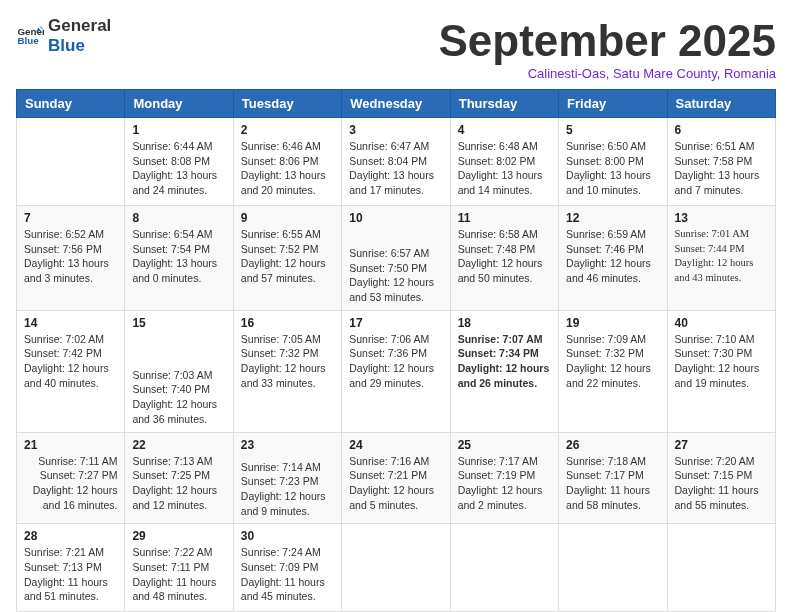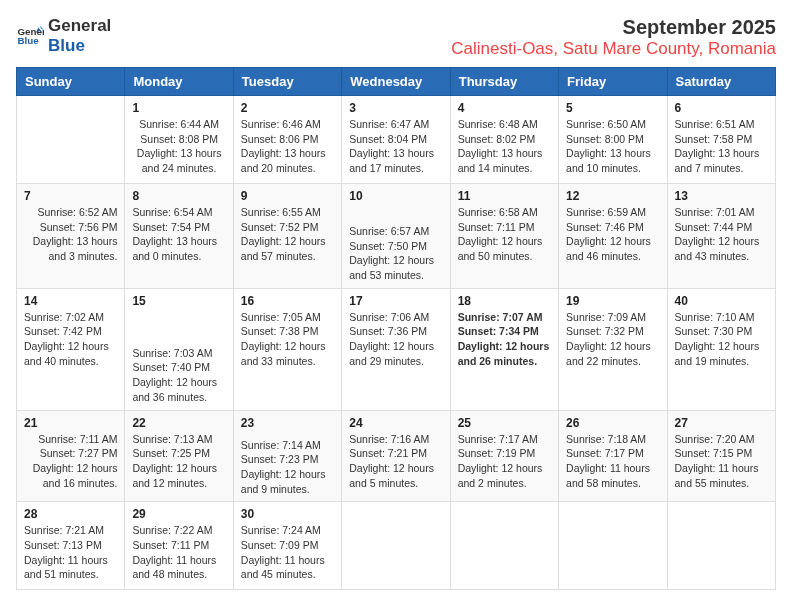--- a/index.html
+++ b/index.html
@@ -22,27 +22,27 @@
       gap: 4px;
     }
     .logo-icon {
       width: 28px;
       height: 28px;
     }
     .title-section {
       text-align: right;
     }
     .month-title {
-      font-size: 20px;
+      font-size: 44px;
       font-weight: bold;
       color: #333;
     }
     .location-title {
-      font-size: 17px;
-      color: #ef4444;
+      font-size: 13px;
+      color: #6d28d9;
     }
     .calendar-table {
       width: 100%;
       border-collapse: collapse;
       border: 1px solid #ccc;
     }
     .calendar-table th {
       background-color: #2a6bb5;
       color: white;
       text-align: left;
@@ -116,21 +116,21 @@
         <th>Thursday</th>
         <th>Friday</th>
         <th>Saturday</th>
       </tr>
   </thead>
   <tbody id="calendar-body">
   <tr class="week-row">
         <td class="empty-cell"></td>
         <td>
           <span class="day-number">1</span>
-          <div class="day-detail" style="white-space: pre-line; text-align: center;">Sunrise: 6:44 AM
+          <div class="day-detail" style="white-space: pre-line;">Sunrise: 6:44 AM
 Sunset: 8:08 PM
 Daylight: 13 hours
 and 24 minutes.</div>
         </td>
         <td>
           <span class="day-number">2</span>
           <div class="day-detail" style="white-space: pre-line;">Sunrise: 6:46 AM
 Sunset: 8:06 PM
 Daylight: 13 hours
 and 20 minutes.</div>
@@ -160,21 +160,21 @@
           <span class="day-number">6</span>
           <div class="day-detail" style="white-space: pre-line;">Sunrise: 6:51 AM
 Sunset: 7:58 PM
 Daylight: 13 hours
 and 7 minutes.</div>
         </td>
       </tr>
       <tr class="week-row">
         <td>
           <span class="day-number">7</span>
-          <div class="day-detail" style="white-space: pre-line; text-align: right;">Sunrise: 6:52 AM
+          <div class="day-detail" style="white-space: pre-line;">Sunrise: 6:52 AM
 Sunset: 7:56 PM
 Daylight: 13 hours
 and 3 minutes.</div>
         </td>
         <td>
           <span class="day-number">8</span>
           <div class="day-detail" style="white-space: pre-line;">Sunrise: 6:54 AM
 Sunset: 7:54 PM
 Daylight: 13 hours
 and 0 minutes.</div>
@@ -189,34 +189,34 @@
         <td>
           <span class="day-number">10</span>
           <div class="day-detail" style="white-space: pre-line; margin-top: 21px;">Sunrise: 6:57 AM
 Sunset: 7:50 PM
 Daylight: 12 hours
 and 53 minutes.</div>
         </td>
         <td>
           <span class="day-number">11</span>
           <div class="day-detail" style="white-space: pre-line;">Sunrise: 6:58 AM
-Sunset: 7:11 PM
+Sunset: 7:48 PM
 Daylight: 12 hours
 and 50 minutes.</div>
         </td>
         <td>
           <span class="day-number">12</span>
           <div class="day-detail" style="white-space: pre-line;">Sunrise: 6:59 AM
 Sunset: 7:46 PM
 Daylight: 12 hours
 and 46 minutes.</div>
         </td>
         <td>
           <span class="day-number">13</span>
-          <div class="day-detail" style="white-space: pre-line;">Sunrise: 7:01 AM
+          <div class="day-detail" style="white-space: pre-line; font-family: Liberation Serif, serif;">Sunrise: 7:01 AM
 Sunset: 7:44 PM
 Daylight: 12 hours
 and 43 minutes.</div>
         </td>
       </tr>
       <tr class="week-row">
         <td>
           <span class="day-number">14</span>
           <div class="day-detail" style="white-space: pre-line;">Sunrise: 7:02 AM
 Sunset: 7:42 PM
@@ -226,21 +226,21 @@
         <td>
           <span class="day-number">15</span>
           <div class="day-detail" style="white-space: pre-line; margin-top: 38px;">Sunrise: 7:03 AM
 Sunset: 7:40 PM
 Daylight: 12 hours
 and 36 minutes.</div>
         </td>
         <td>
           <span class="day-number">16</span>
           <div class="day-detail" style="white-space: pre-line;">Sunrise: 7:05 AM
-Sunset: 7:38 PM
+Sunset: 7:32 PM
 Daylight: 12 hours
 and 33 minutes.</div>
         </td>
         <td>
           <span class="day-number">17</span>
           <div class="day-detail" style="white-space: pre-line;">Sunrise: 7:06 AM
 Sunset: 7:36 PM
 Daylight: 12 hours
 and 29 minutes.</div>
         </td>

